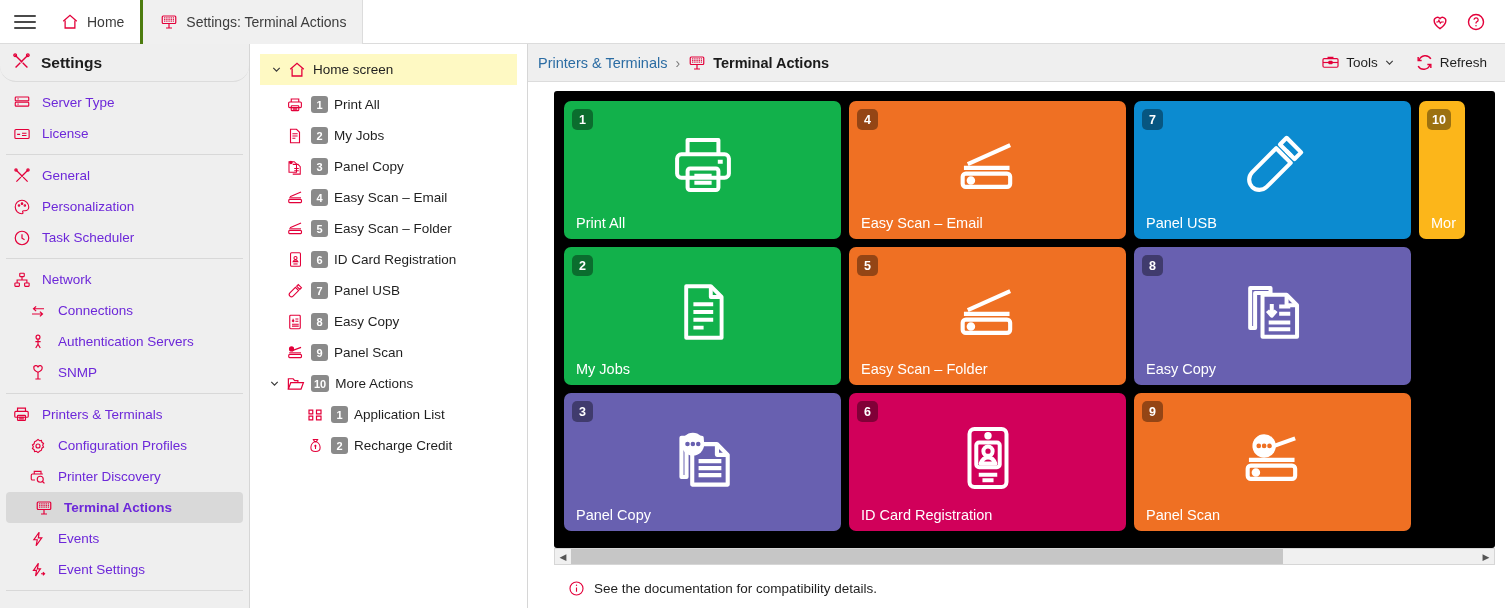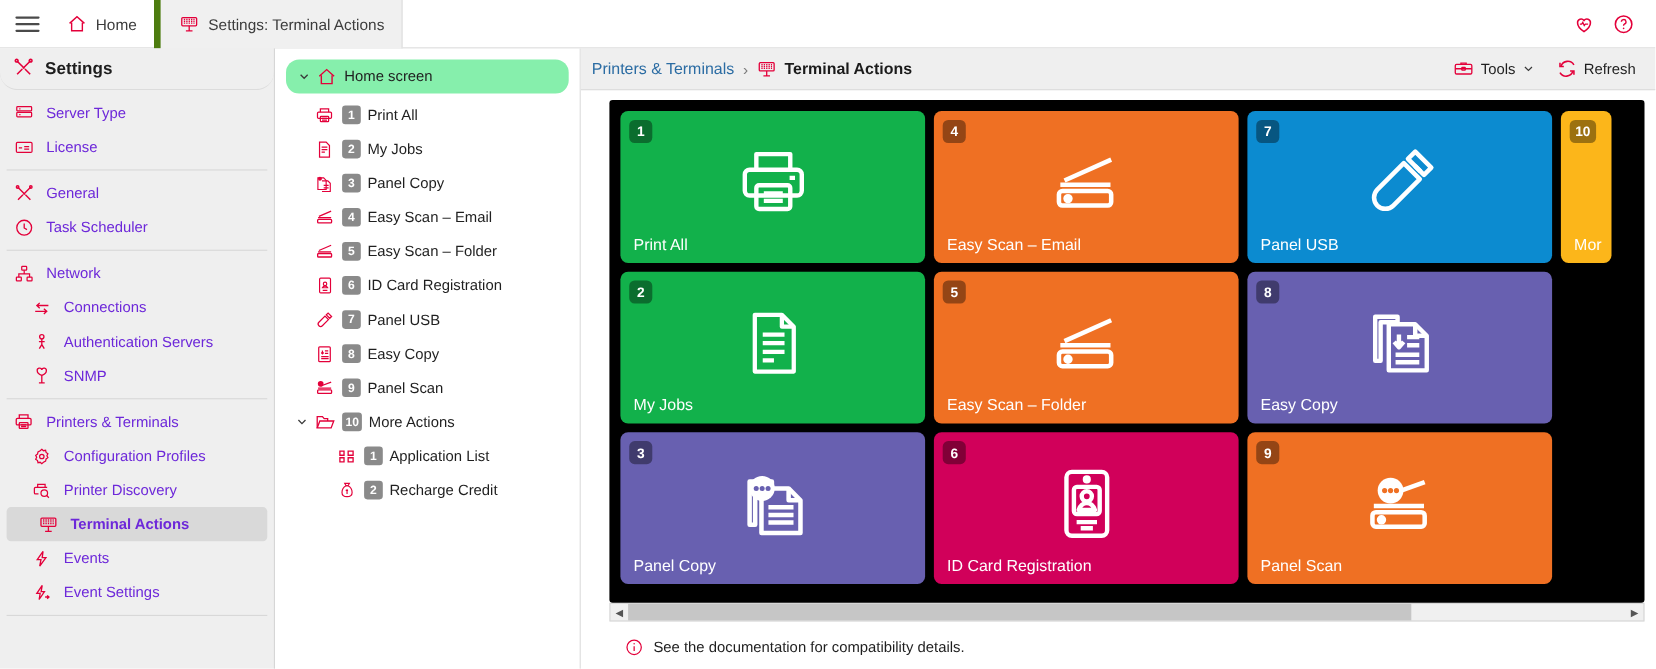--- a/index.html
+++ b/index.html
@@ -20,21 +20,21 @@
   .hamburger { width:44px; display:flex; flex-direction:column; justify-content:center;
                align-items:center; gap:4px; cursor:pointer; padding-left:6px;}
   .hamburger span { display:block; width:22px; height:2px; background:#4a4a4a; border-radius:1px; }
   .logo { display:flex; align-items:center; padding:0 16px 0 2px; }
   .logo-my { font-size:31px; font-weight:bold; letter-spacing:-1.5px; color:#1b1b1b;
              font-family:"DejaVu Sans", sans-serif; line-height:30px; }
   .logo-q { font-size:31px; font-weight:bold; color:#e3003a; line-height:30px;
             font-family:"DejaVu Sans", sans-serif; margin-left:-3px; }
   .tab { display:flex; align-items:center; gap:7px; padding:0 16px; height:44px;
          cursor:pointer; font-size:14px; color:#3c3c3c; }
-  .tab.active { background:#f0f0f0; border-right:1px solid #dcdcdc; border-left:6px solid #4d7c0f;}
+  .tab.active { background:#f0f0f0; border-right:1px solid #dcdcdc; border-left:3px solid #4d7c0f;}
   .tab .ic { width:20px; height:20px; display:flex; align-items:center; justify-content:center; }
   .topright { position:absolute; right:8px; top:0; height:44px; display:flex; align-items:center; gap:14px; padding-right:10px;}
   .topright .ic { cursor:pointer; width:22px; height:22px; display:flex;align-items:center;justify-content:center;}
 
   
   .body { flex:1; display:flex; min-height:0; }
 
   
   .sidebar { width:250px; flex:0 0 250px; background:#efefef; border-right:1px solid #d6d6d6;
              overflow:hidden; position:relative; }
@@ -46,21 +46,21 @@
   .sb-item { display:flex; align-items:center; gap:11px; height:31px; padding:0 12px;
              cursor:pointer; font-size:13.5px; color:#6d28d9; }
   .sb-item.sub { padding-left:28px; }
   .sb-item.active { background:#d9d9d9; border-radius:4px; margin:0 6px; font-weight:bold; }
   .sb-item .ic { width:19px; height:19px; flex:0 0 19px; display:flex; align-items:center; justify-content:center; }
 
   
   .tree-col { width:278px; flex:0 0 278px; background:#ffffff; border-right:1px solid #d6d6d6;
               padding-top:10px; }
   .tr-item { display:flex; align-items:center; height:31px; font-size:13.5px; color:#1f1f1f; cursor:pointer; }
-  .tr-item.root { background:#86efac; border-radius:12px; margin:0 10px 4px 10px; padding-left:6px;}
+  .tr-item.root { background:#fef9c3; border-radius:0; margin:0 10px 4px 10px; padding-left:6px;}
   .tr-caret { width:20px; flex:0 0 20px; display:flex; align-items:center; justify-content:center; color:#3a3a3a;}
   .tr-ic { width:22px; flex:0 0 22px; display:flex; align-items:center; justify-content:center; margin-right:5px;}
   .tr-badge { display:inline-flex; align-items:center; justify-content:center; min-width:17px; height:17px;
               padding:0 3px; border-radius:3px; background:#8a8a8a; color:#fff;
               font-size:11px; font-weight:bold; margin-right:6px; }
   .lvl1 { padding-left:34px; }
   .lvl2 { padding-left:54px; }
 
   
   .main { flex:1; min-width:0; display:flex; flex-direction:column; background:#ffffff; }
@@ -189,20 +189,31 @@
               <svg width="18" height="18" viewBox="0 0 24 24" fill="none" stroke="#e3003a" stroke-width="1.7">
                 <path d="M4 4l9 9M20 4l-9 9M4.5 19.5l6-6M19.5 19.5l-6-6"></path>
                 <circle cx="4" cy="4" r="1.5"></circle>
                   <circle cx="20" cy="4" r="1.5"></circle>
               </svg>
             </span>
             <span>General</span>
           </div>
           <div class="sb-item">
             <span class="ic">
+              <svg width="18" height="18" viewBox="0 0 24 24" fill="none" stroke="#e3003a" stroke-width="1.5">
+                <path d="M12 3a9 9 0 1 0 0 18c1.3 0 1.7-1 1.1-1.8-.7-.9-.2-2.2 1-2.2H16a5 5 0 0 0 5-5c0-4.6-4-9-9-9z"></path>
+                <circle cx="8" cy="10" r="1"></circle>
+                  <circle cx="12" cy="7.5" r="1"></circle>
+                  <circle cx="15.8" cy="10" r="1"></circle>
+              </svg>
+            </span>
+            <span>Personalization</span>
+          </div>
+          <div class="sb-item">
+            <span class="ic">
               <svg width="18" height="18" viewBox="0 0 24 24" fill="none" stroke="#e3003a" stroke-width="1.6">
                 <circle cx="12" cy="12" r="9"></circle>
                   <path d="M12 7v5.3l3.4 2"></path>
               </svg>
             </span>
             <span>Task Scheduler</span>
           </div>
         </div>
         <div class="sb-sep"></div>
 

